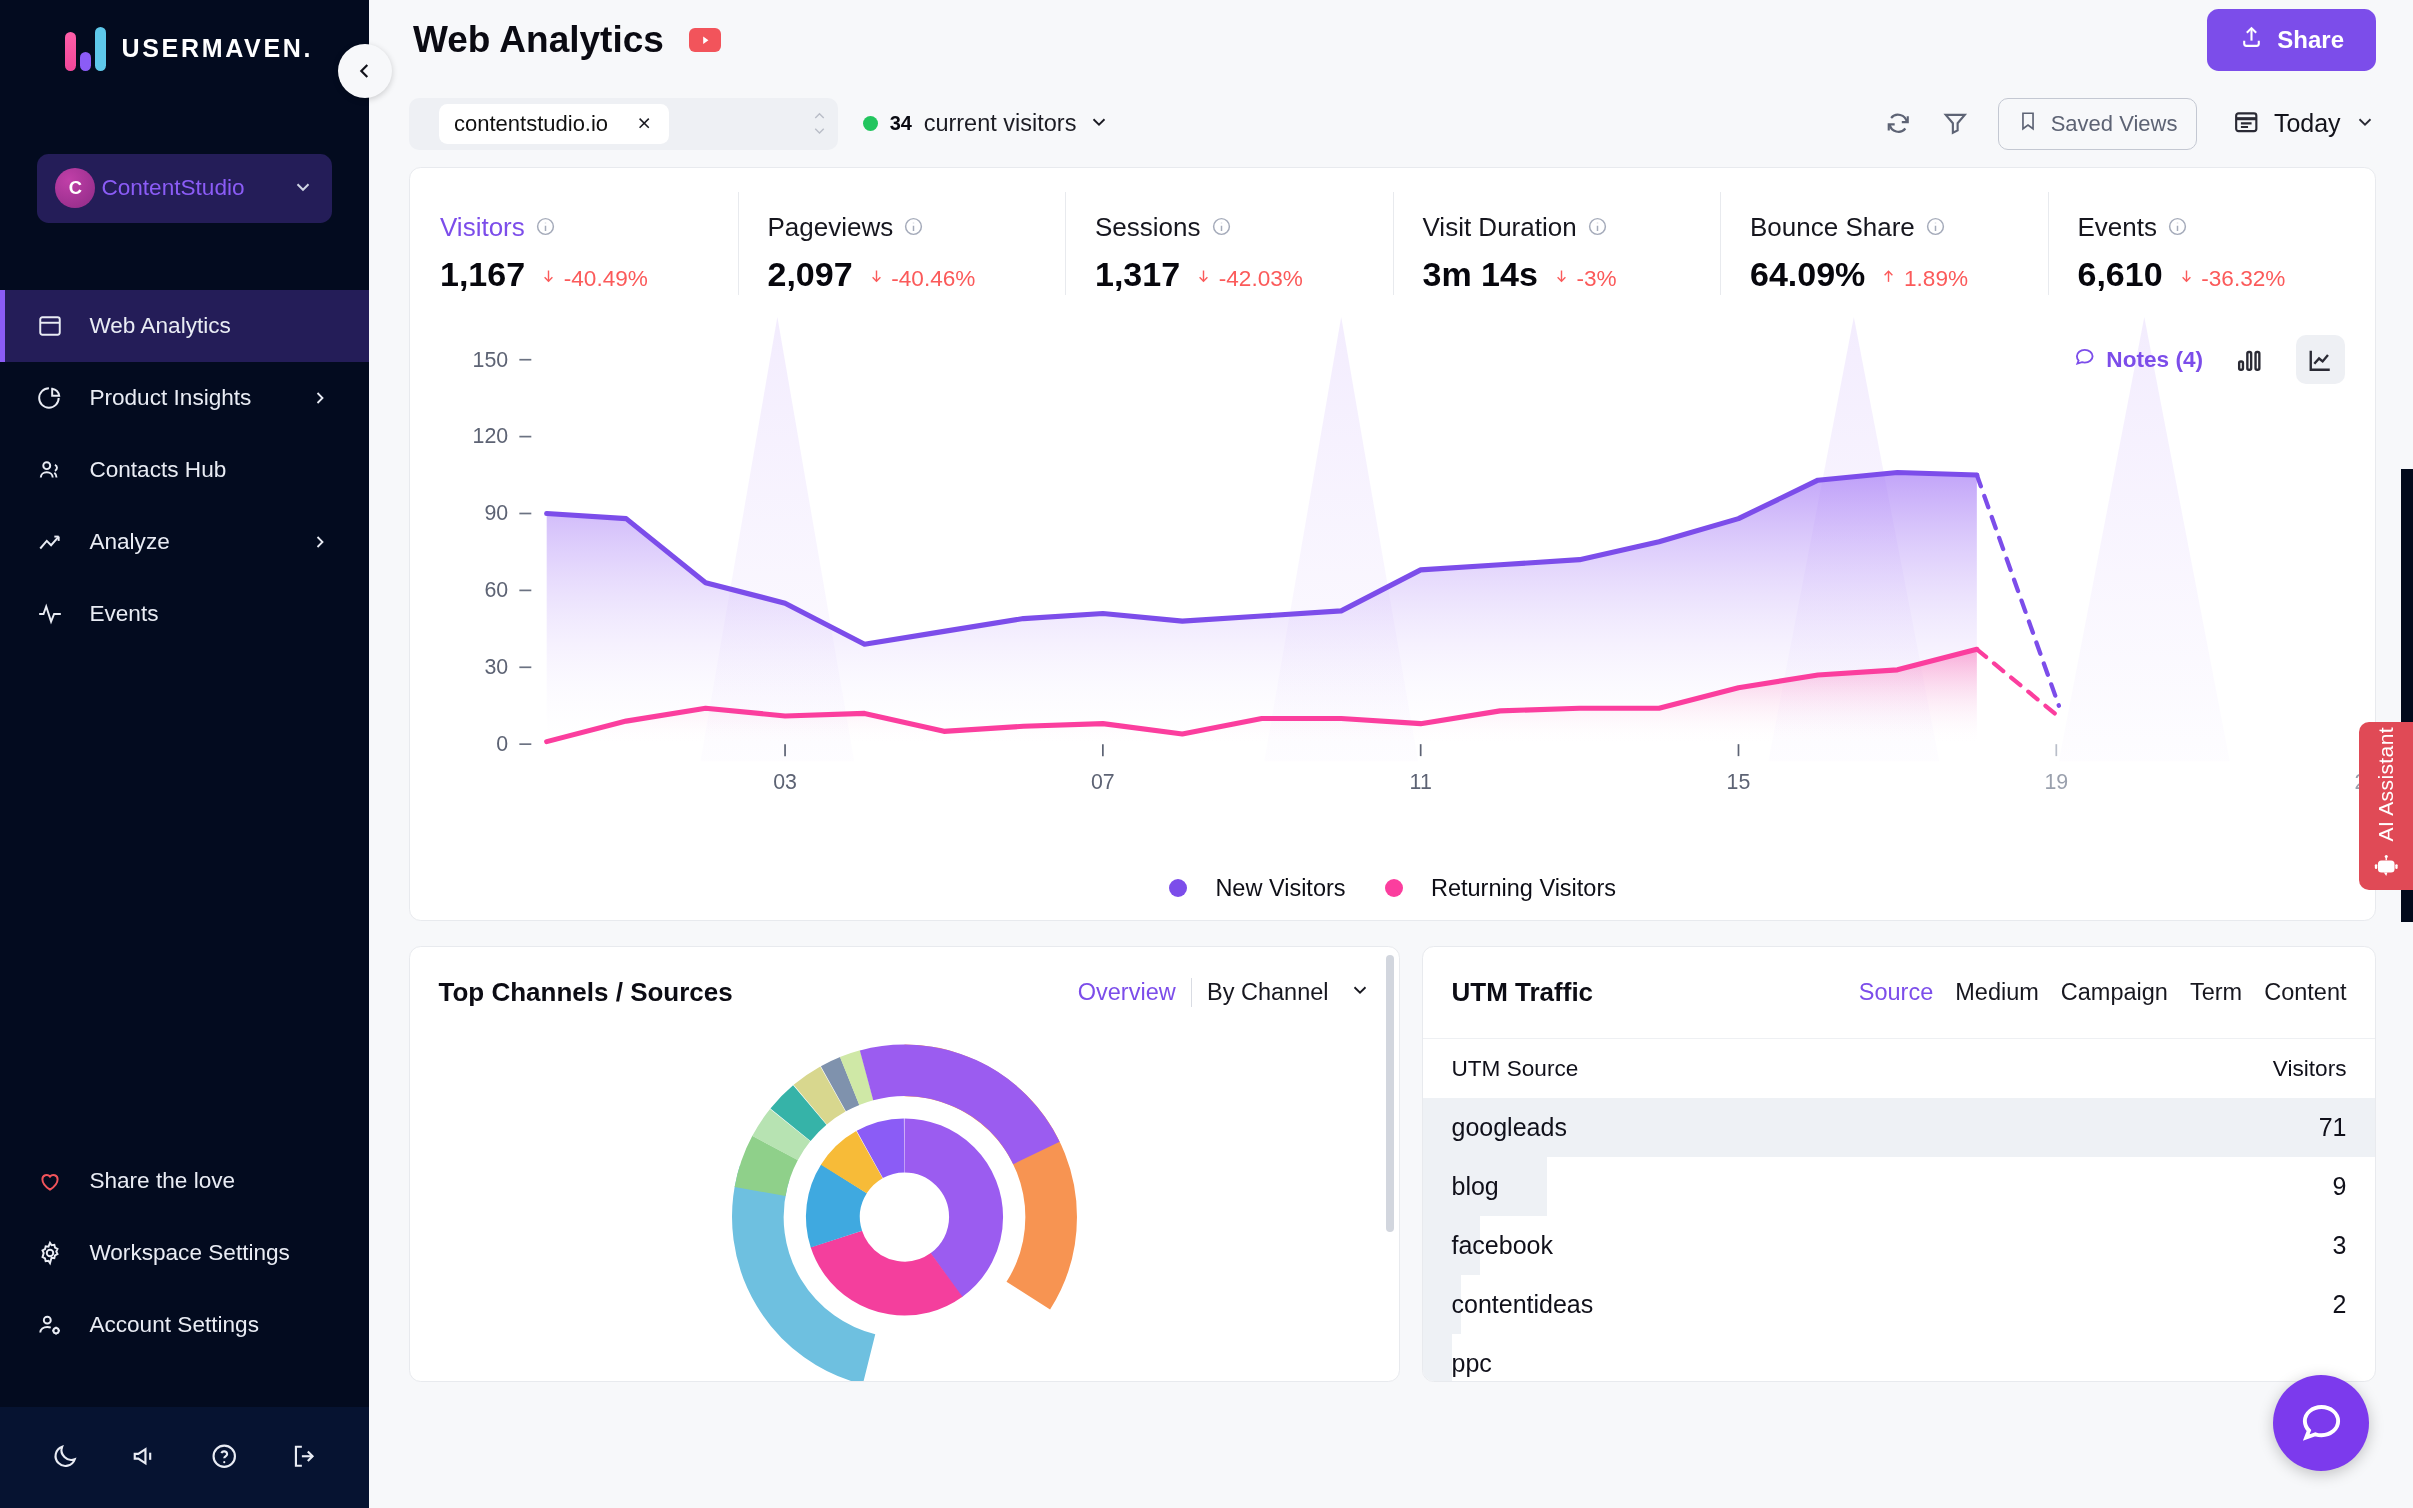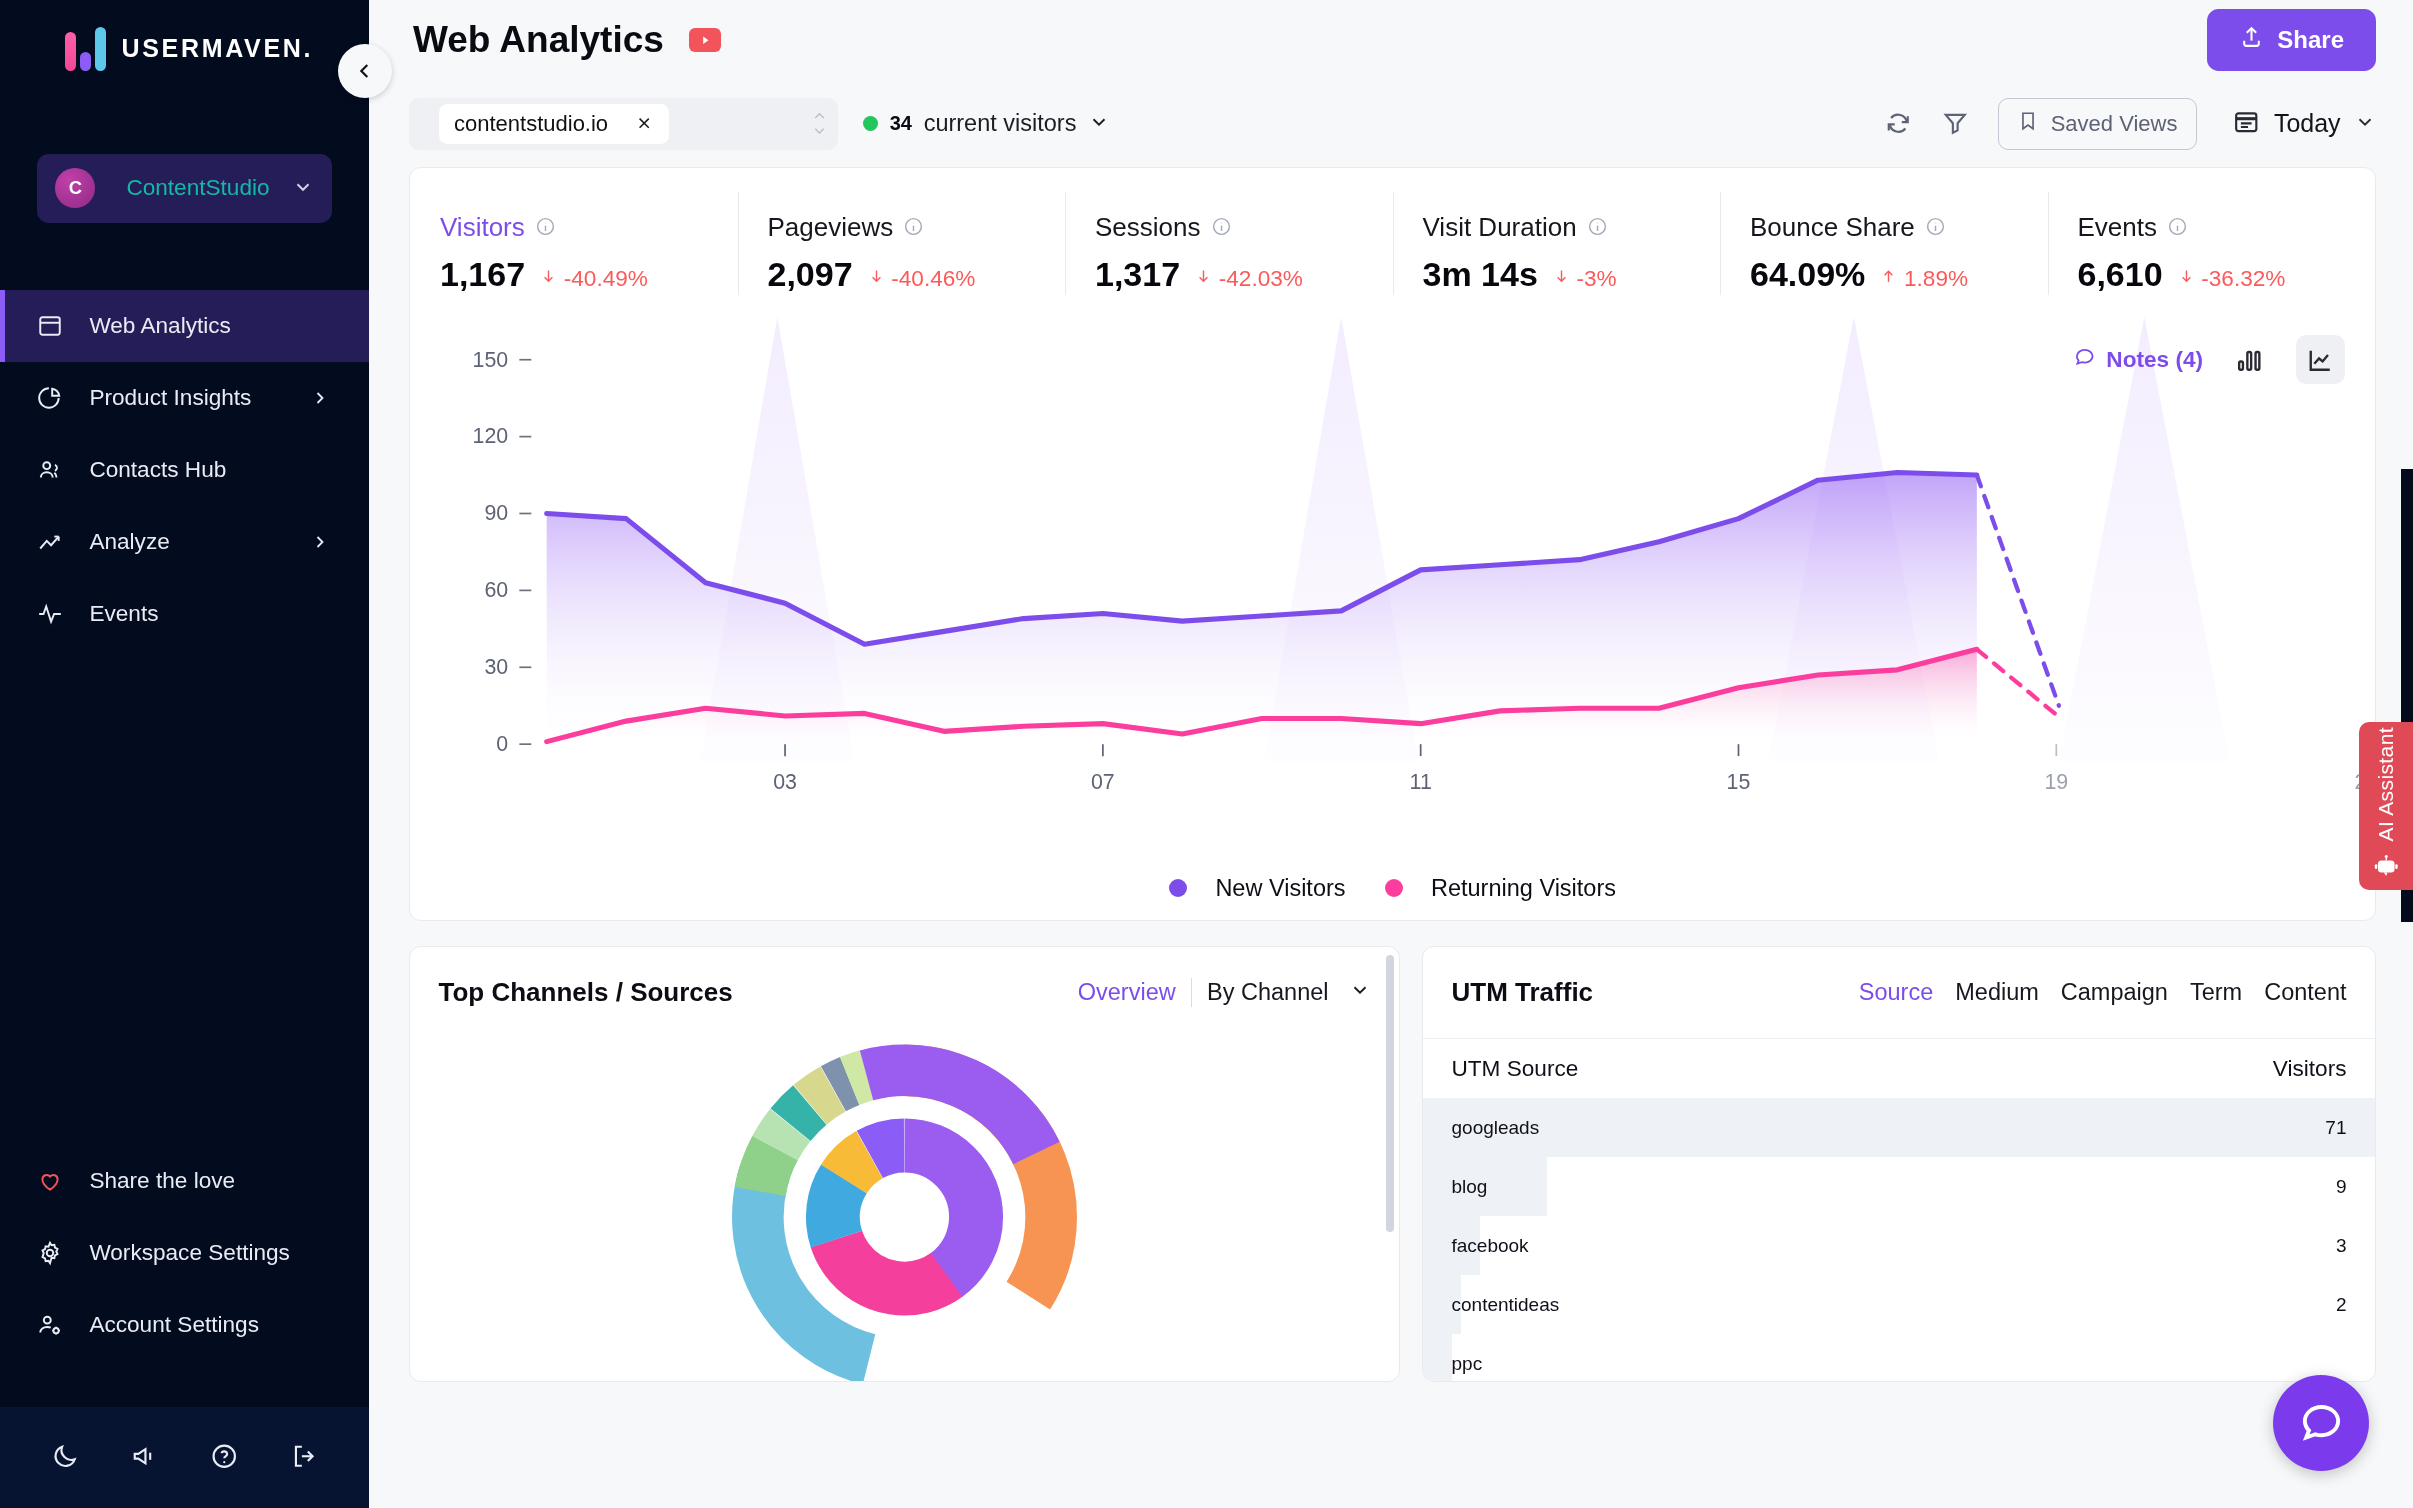--- a/index.html
+++ b/index.html
@@ -36,21 +36,21 @@
   .workspace {
     margin: 11.7px 37px 0 37px; height: 69px; border-radius: 11.7px;
     background: #241d58; display: flex; align-items: center; padding: 0 18.4px; cursor: pointer;
   }
   .ws-avatar {
     width: 40px; height: 40px; border-radius: 50%;
     background: radial-gradient(circle at 35% 30%, #c13fa8, #8e2b86);
     color: #fff; font-size: 18.4px; display: flex; align-items: center; justify-content: center;
     font-weight: 600;
   }
-  .ws-name { color: #14b8a6; font-size: 22.6px; margin-left: 31px; flex: 1; }
+  .ws-name { color: #8b5cf6; font-size: 22.6px; margin-left: 6px; flex: 1; }
   .ws-caret svg { width: 22px; height: 22px; }
 
   .nav { margin-top: 22px; display: flex; flex-direction: column; }
   .nav-item {
     height: 72px; display: flex; align-items: center; padding-left: 37px;
     color: #e9ecf4; font-size: 22.6px; cursor: pointer; position: relative;
   }
   .nav-item.active { background: #241d58; }
   .nav-item.active::before {
     content: ""; position: absolute; left: 0; top: 0; bottom: 0; width: 5px; background: #8b5cf6;
@@ -172,21 +172,21 @@
   .utm-tabs span { cursor: pointer; }
 
   .panel-left { flex: 0 0 991px; height: 436px; }
   .panel-right { flex: 1; height: 436px; }
   .donut-wrap { display: flex; justify-content: center; padding-top: 3.4px; }
 
   .tbl-head { display: flex; height: 60px; align-items: center; padding: 0 28.5px;
               font-size: 22.6px; color: #10101a; border-top: 0.8px solid #eef0f3; }
   .tbl-head .c2 { margin-left: auto; }
   .tbl-row { display: flex; height: 59px; align-items: center; padding: 0 28.5px;
-             font-size: 19px; color: #10101a; position: relative; cursor: pointer; }
+             font-size: 25px; color: #10101a; position: relative; cursor: pointer; }
   .tbl-row .bar { position: absolute; left: 0; top: 0; bottom: 0; background: #eef1f5; }
   .tbl-row .nm, .tbl-row .vl { position: relative; z-index: 2; }
   .tbl-row .vl { margin-left: auto; }
 
   .scroll-track {
     position: absolute; top: 8.4px; right: 5px; width: 8.4px; bottom: 8.4px; background: transparent;
   }
   .scroll-thumb { position: absolute; top: 0; width: 8.4px; height: 277px; border-radius: 5px;
                   background: #d2d6de; cursor: pointer; }
 

